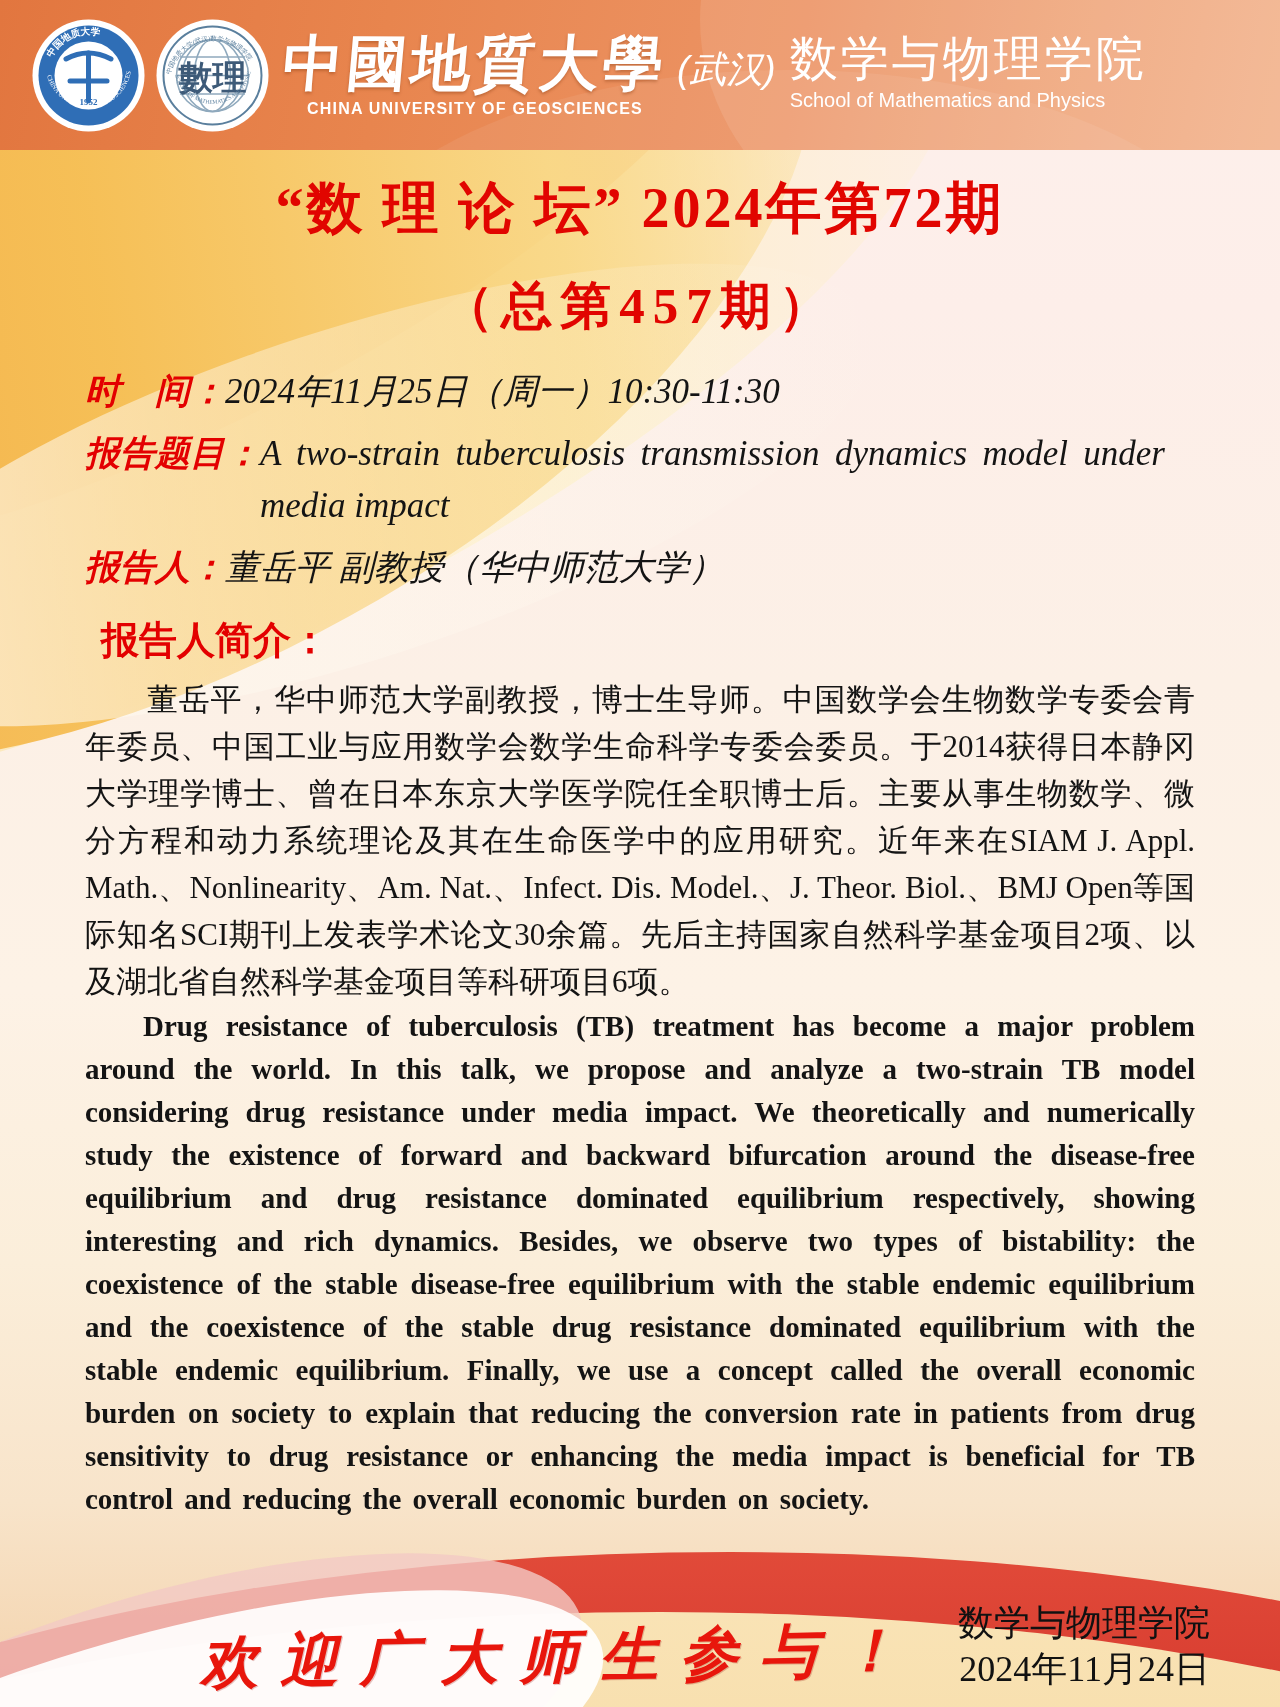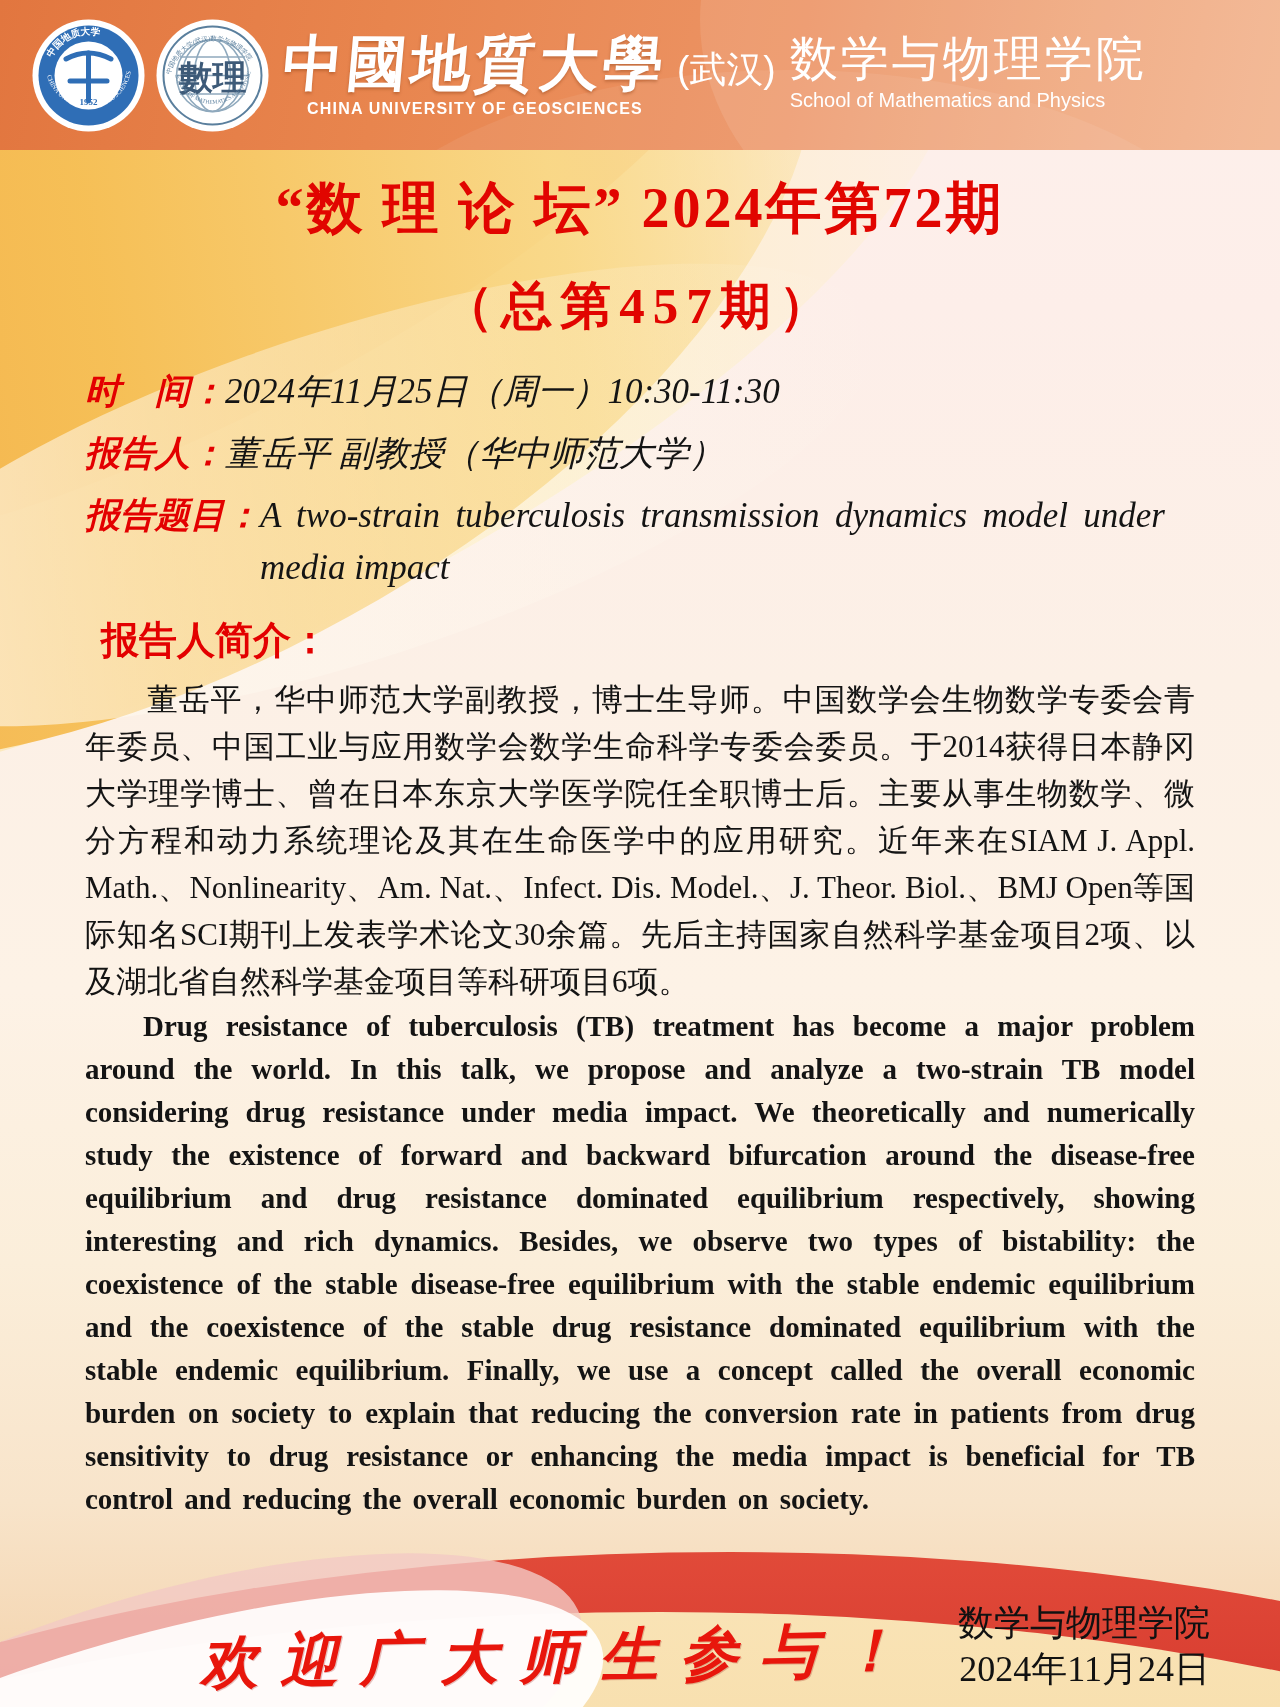--- a/index.html
+++ b/index.html
@@ -40,21 +40,21 @@
     background:rgba(255,255,255,.07);}
   .logos{display:flex;align-items:center;margin-left:32px;position:relative;z-index:2;}
   .logo-disc{width:113px;height:113px;}
   .logo-disc + .logo-disc{margin-left:11px;}
   .univ-block{margin-left:14px;position:relative;z-index:2;display:flex;flex-direction:column;align-items:center;}
   .univ-cn{font-size:60px;line-height:62px;font-weight:bold;letter-spacing:4px;transform:skewX(-5deg);
     text-shadow:0 2px 3px rgba(120,50,10,.35);white-space:nowrap;}
   .univ-en{font-size:16px;line-height:18px;font-weight:bold;letter-spacing:1.2px;margin-top:5px;
     font-family:"Liberation Sans",sans-serif;white-space:nowrap;}
   .campus{font-size:37px;line-height:40px;margin:0 14px 11px 10px;position:relative;z-index:2;white-space:nowrap;
-    font-family:"Liberation Sans",sans-serif;}
+    font-family:"Liberation Sans",sans-serif;font-style:italic;}
   .school-block{position:relative;z-index:2;display:flex;flex-direction:column;margin-bottom:6px;}
   .school-cn{font-size:48px;line-height:52px;letter-spacing:3px;font-family:"Liberation Sans",sans-serif;white-space:nowrap;}
   .school-en{font-size:20px;line-height:23px;margin-top:4px;font-family:"Liberation Sans",sans-serif;white-space:nowrap;}
   
   .title-block{position:absolute;left:0;top:178px;width:1280px;text-align:center;z-index:4;color:#e10500;}
   .title-line1{font-size:56px;line-height:60px;font-weight:bold;letter-spacing:3px;white-space:nowrap;}
   .title-line2{font-size:51px;line-height:56px;font-weight:bold;letter-spacing:8px;margin-top:40px;white-space:nowrap;}
   
   .content{position:absolute;left:85px;top:366px;width:1110px;z-index:4;color:#141414;}
   .info-row{display:flex;align-items:flex-start;font-size:35px;line-height:52px;margin-bottom:10px;font-style:italic;}
@@ -153,27 +153,27 @@
 
   <div class="content">
 
     <div class="info-row">
       <span class="info-label">时　间：</span>
       <span class="info-value">2024年11月25日（周一）10:30-11:30</span>
     </div>
 
 
     <div class="info-row">
-      <span class="info-label">报告人：</span>
-      <span class="info-value">董岳平 副教授（华中师范大学）</span>
+      <span class="info-label">报告题目：</span>
+      <span class="info-value info-value-title">A two-strain tuberculosis transmission dynamics model under media impact</span>
     </div>
 
     <div class="info-row">
-      <span class="info-label">报告题目：</span>
-      <span class="info-value info-value-title">A two-strain tuberculosis transmission dynamics model under media impact</span>
+      <span class="info-label">报告人：</span>
+      <span class="info-value">董岳平 副教授（华中师范大学）</span>
     </div>
 
     <div class="section-heading">报告人简介：</div>
     <p class="bio-text">董岳平，华中师范大学副教授，博士生导师。中国数学会生物数学专委会青年委员、中国工业与应用数学会数学生命科学专委会委员。于2014获得日本静冈大学理学博士、曾在日本东京大学医学院任全职博士后。主要从事生物数学、微分方程和动力系统理论及其在生命医学中的应用研究。近年来在SIAM J. Appl. Math.、Nonlinearity、Am. Nat.、Infect. Dis. Model.、J. Theor. Biol.、BMJ Open等国际知名SCI期刊上发表学术论文30余篇。先后主持国家自然科学基金项目2项、以及湖北省自然科学基金项目等科研项目6项。</p>
 
     <p class="abstract-text">Drug resistance of tuberculosis (TB) treatment has become a major problem around the world. In this talk, we propose and analyze a two-strain TB model considering drug resistance under media impact. We theoretically and numerically study the existence of forward and backward bifurcation around the disease-free equilibrium and drug resistance dominated equilibrium respectively, showing interesting and rich dynamics. Besides, we observe two types of bistability: the coexistence of the stable disease-free equilibrium with the stable endemic equilibrium and the coexistence of the stable drug resistance dominated equilibrium with the stable endemic equilibrium. Finally, we use a concept called the overall economic burden on society to explain that reducing the conversion rate in patients from drug sensitivity to drug resistance or enhancing the media impact is beneficial for TB control and reducing the overall economic burden on society.</p>
 
   </div>
 
   <div class="welcome">欢迎广大师生参与！</div>

